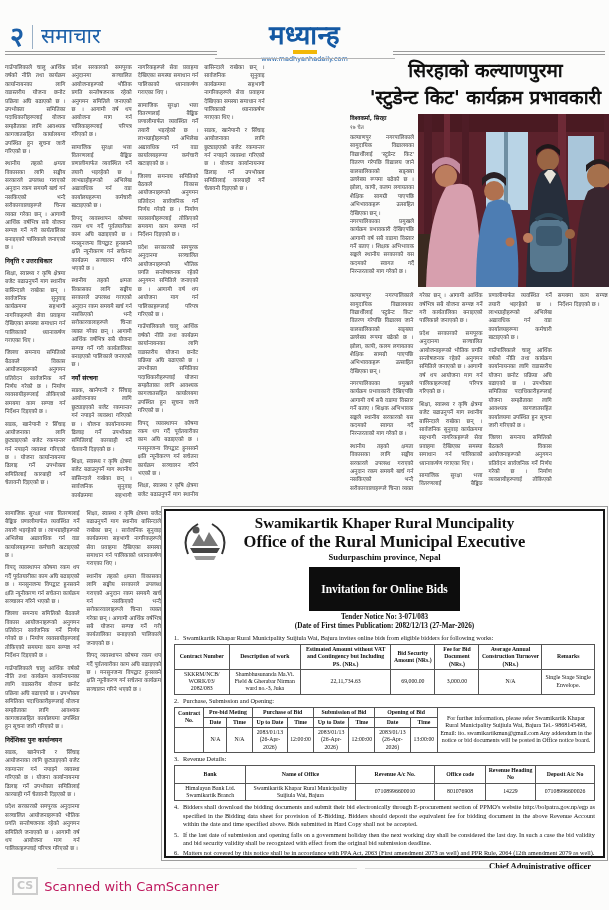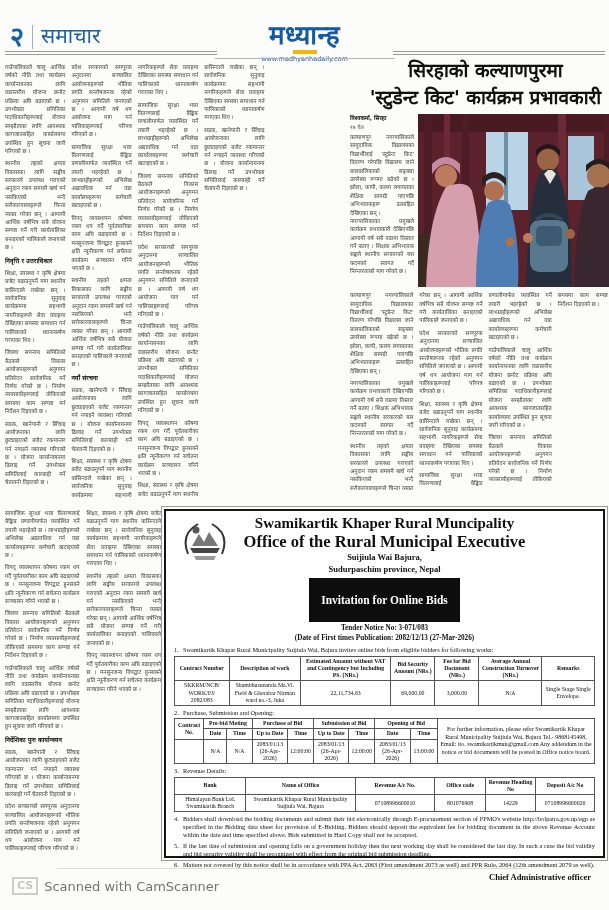--- a/index.html
+++ b/index.html
@@ -59,21 +59,21 @@
   .notice-item .itext { flex:1; text-align:justify; }
   table.ntable { width:100%; border-collapse:collapse; font-size:5.8px; line-height:1.25; margin-top:1.5px; }
   table.ntable th, table.ntable td { border:1px solid #555; padding:1px 2px; text-align:center; vertical-align:middle; }
   table.ntable th { font-weight:bold; }
   .sig { text-align:right; font-weight:bold; font-size:8.5px; padding-right:4px; margin-top:3px; }
   
   .scan-shadow-a { position:absolute; left:57px; top:868px; width:300px; height:1px; background:#dcdcdc; }
   .scan-shadow-b { position:absolute; left:365px; top:868px; width:160px; height:1px; background:#dcdcdc; }
   .watermark { position:absolute; left:12px; top:877px; display:flex; align-items:center; }
   .cs-badge { border:2px solid #cdcdcd; border-radius:0; color:#c7c7c7; font-weight:bold; font-size:11px; padding:1px 3px; margin-right:6px; line-height:1.1; }
-  .wm-text { font-size:13px; color:#737373; }
+  .wm-text { font-size:13px; color:#be185d; }
 </style>
 </head>
 <body>
 
 <div class="page">
 
   <div class="hdr-left">
     <span class="pgnum">२</span>
     <span class="hdr-div"></span>
     <span class="section">समाचार</span>
@@ -196,21 +196,20 @@
         <svg class="logo" width="46" height="46" viewBox="0 0 46 46" xmlns="http://www.w3.org/2000/svg">
           <path d="M6 36 q-8 -20 10 -30" fill="none" stroke="#333" stroke-width="2"></path>
           <path d="M40 36 q8 -20 -10 -30" fill="none" stroke="#333" stroke-width="2"></path>
           <circle cx="14" cy="12" r="3.5" fill="#555"></circle>
           <path d="M10 28 l7 -12 l5 8 l5 -10 l9 14 z" fill="#777"></path>
           <path d="M8 30 h30 l-3 5 h-24 z" fill="#444"></path>
           <path d="M12 38 h22 l-2 4 h-18 z" fill="#999"></path>
         </svg>
         <div class="org1">Swamikartik Khaper Rural Muncipality</div>
         <div class="org2">Office of the Rural Municipal Executive</div>
-        <div class="addr">Suijiula Wai Bajura,</div>
         <div class="addr">Sudurpaschim province, Nepal</div>
         <div class="banner">Invitation for Online Bids</div>
         <div class="tender">Tender Notice No: 3-071/083</div>
         <div class="pubdate">(Date of First times Publication: 2082/12/13 (27-Mar-2026)</div>
       </div>
 
       <div class="notice-item">
         <span class="num">1.</span>
         <span class="itext">Swamikartik Khapar Rural Municipality Suijiula Wai, Bajura invites online bids from eligible bidders for following works:</span>
       </div>

